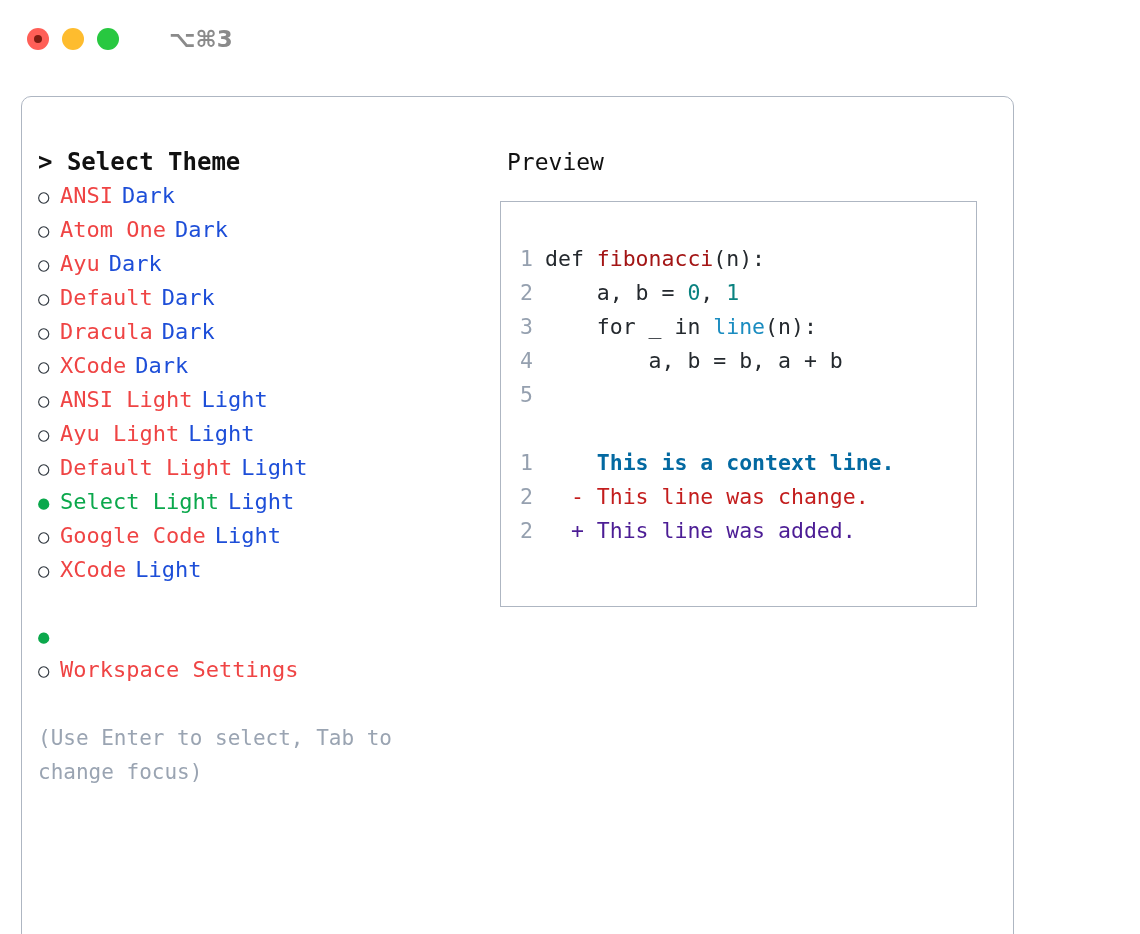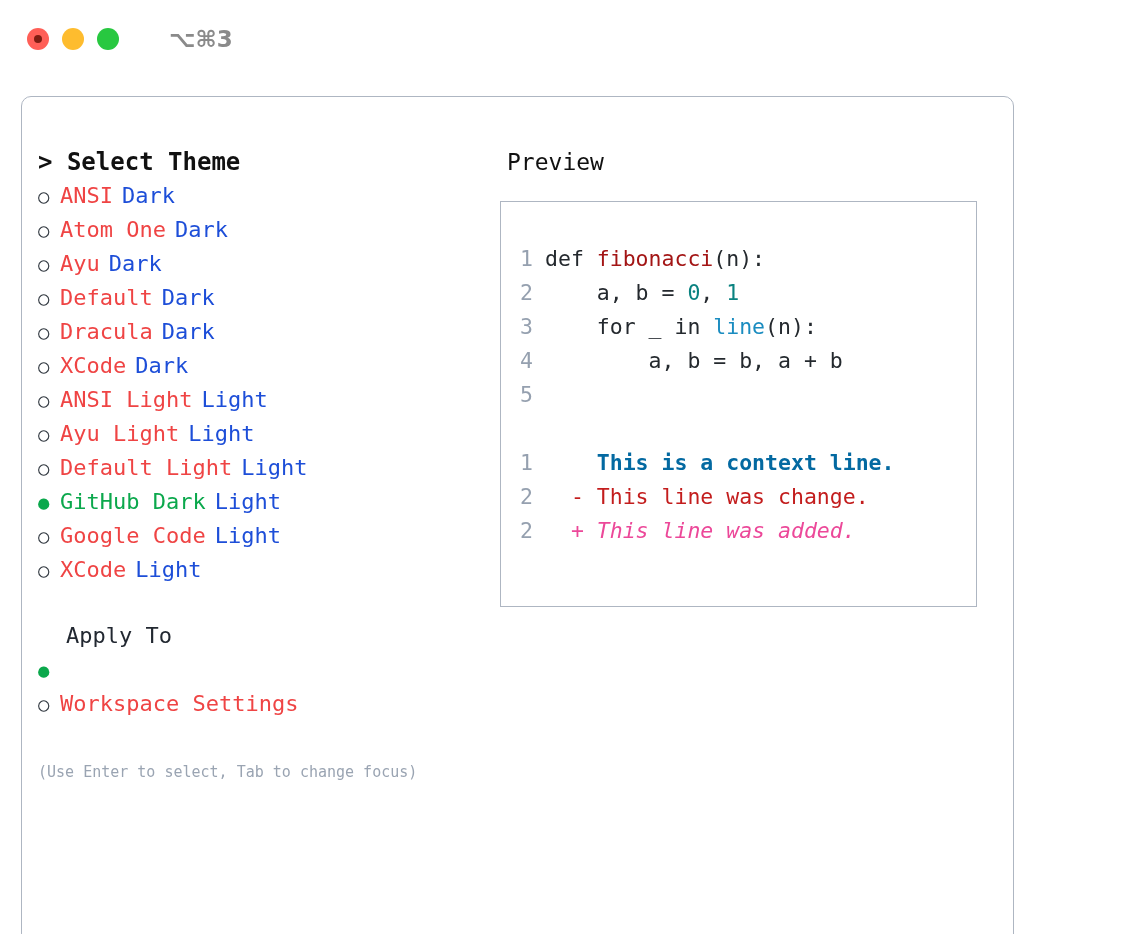--- a/index.html
+++ b/index.html
@@ -129,21 +129,21 @@
   .subheading {
     font-size: 22px;
     line-height: 34px;
     color: #222831;
     padding-left: 28px;
     white-space: pre;
   }
 
   .hint {
     margin-top: 34px;
-    font-size: 15px;
+    font-size: 21px;
     line-height: 34px;
     color: #9aa4b2;
     width: 410px;
   }
 
   
   .preview-title {
     font-size: 23px;
     font-weight: normal;
     color: #111111;
@@ -177,21 +177,21 @@
   }
   .ctext { color: #24292e; }
   .tok-fn  { color: #a31515; }
   .tok-num { color: #0a8280; }
   .tok-builtin { color: #1a8cc0; }
 
   .blank-row { height: 34px; }
 
   .diff-ctx { color: #0369a1; font-weight: bold; }
   .diff-del { color: #c31d1d; }
-  .diff-add { color: #ec4899; font-style: italic; }
+  .diff-add { color: #4c1d95; }
 </style>
 </head>
 <body>
 
 <div class="window">
 
   <div class="titlebar">
     <div class="lights">
       <div class="light red"></div>
       <div class="light yellow"></div>
@@ -209,28 +209,27 @@
       <div class="opt-list" id="theme-list">
           <div class="opt"><span class="marker">○</span><span class="label">ANSI</span><span class="suffix">Dark</span></div>
           <div class="opt"><span class="marker">○</span><span class="label">Atom One</span><span class="suffix">Dark</span></div>
           <div class="opt"><span class="marker">○</span><span class="label">Ayu</span><span class="suffix">Dark</span></div>
           <div class="opt"><span class="marker">○</span><span class="label">Default</span><span class="suffix">Dark</span></div>
           <div class="opt"><span class="marker">○</span><span class="label">Dracula</span><span class="suffix">Dark</span></div>
           <div class="opt"><span class="marker">○</span><span class="label">XCode</span><span class="suffix">Dark</span></div>
           <div class="opt"><span class="marker">○</span><span class="label">ANSI Light</span><span class="suffix">Light</span></div>
           <div class="opt"><span class="marker">○</span><span class="label">Ayu Light</span><span class="suffix">Light</span></div>
           <div class="opt"><span class="marker">○</span><span class="label">Default Light</span><span class="suffix">Light</span></div>
-          <div class="opt selected"><span class="marker">●</span><span class="label">GitHub Dark</span><span class="suffix">Light</span></div>
+          <div class="opt selected"><span class="marker">●</span><span class="label">Select Light</span><span class="suffix">Light</span></div>
           <div class="opt"><span class="marker">○</span><span class="label">Google Code</span><span class="suffix">Light</span></div>
           <div class="opt"><span class="marker">○</span><span class="label">XCode</span><span class="suffix">Light</span></div>
         </div>
 
       <div class="section-gap"></div>
 
-      <div class="subheading">Apply To</div>
 
       <div class="opt-list" id="apply-list">
           <div class="opt selected"><span class="marker">●</span></div>
           <div class="opt"><span class="marker">○</span><span class="label">Workspace Settings</span></div>
         </div>
 
       <div class="hint">(Use Enter to select, Tab to change focus)</div>
     </div>
 
     <div class="right-col">

